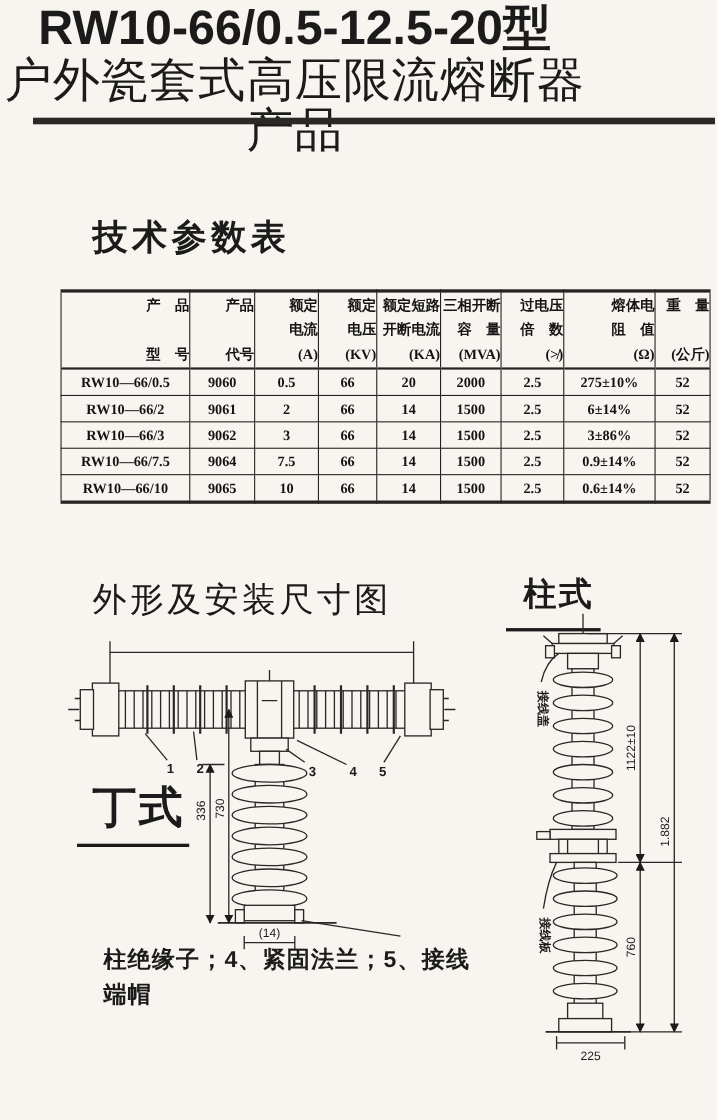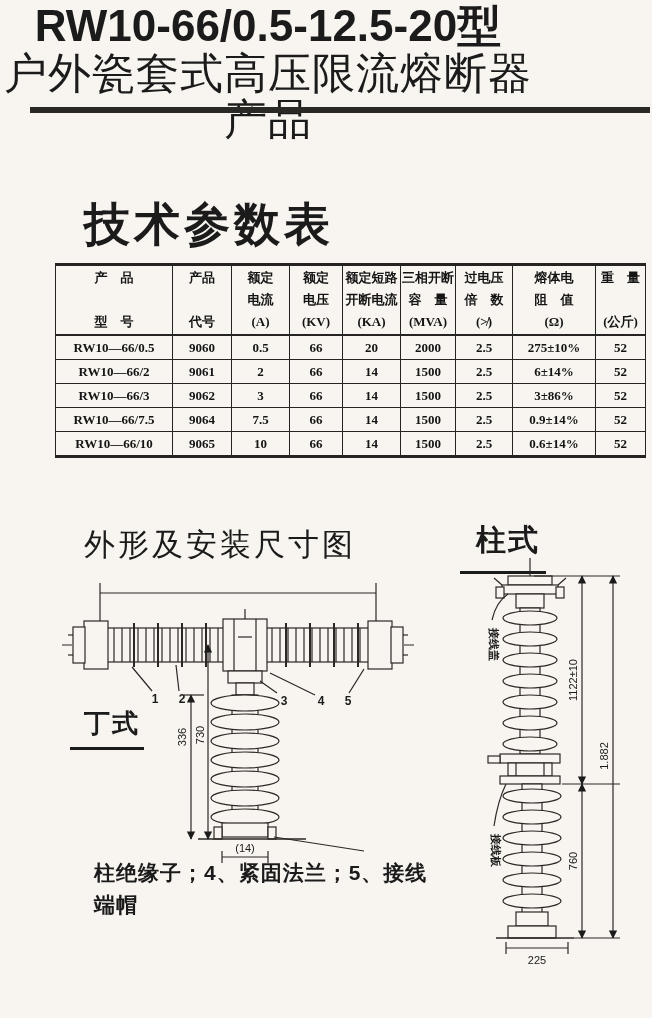--- a/index.html
+++ b/index.html
@@ -9,39 +9,39 @@
     font-family:"Liberation Sans","DejaVu Sans",sans-serif;
     color:#1b1b1b;
   }
   .abs{position:absolute;}
   
   .title-block{left:0;top:2px;width:536px;text-align:center;line-height:1.08;}
   .title-l1{font-size:44px;font-weight:900;letter-spacing:0px;}
   .title-l2{font-size:43px;font-weight:400;letter-spacing:1px;}
   .title-rule{left:30px;top:107px;width:620px;height:6px;background:#2b2926;}
   
-  .h-spec{left:84px;top:194px;font-size:46px;font-weight:800;letter-spacing:4px;}
+  .h-spec{left:84px;top:194px;font-size:32px;font-weight:800;letter-spacing:4px;}
   .h-draw{left:84px;top:524px;font-size:31px;font-weight:400;letter-spacing:3px;}
   
   .spec-table-wrap{left:55px;top:263px;width:590px;}
   table.spec{
     border-collapse:collapse;table-layout:fixed;width:590px;
     font-family:"Liberation Serif","DejaVu Serif",serif;
   }
   table.spec td,table.spec th{
     border:1px solid #262422;text-align:center;vertical-align:middle;
     font-size:13px;padding:0;color:#141414;
   }
   table.spec{border-top:3px solid #262422;border-bottom:3px solid #262422;}
-  table.spec th{font-weight:700;height:68px;border-bottom:2px solid #262422;}
+  table.spec th{font-weight:700;height:68px;border-bottom:2px solid #262422;text-align:right;}
   table.spec td{height:23px;font-weight:600;}
   .hc{display:flex;flex-direction:column;justify-content:space-between;height:58px;padding:3px 0;}
   .hc span{display:block;line-height:1.1;}
   
-  .lbl-tstyle{left:70px;top:706px;font-size:26px;font-weight:800;letter-spacing:2px;
+  .lbl-tstyle{left:70px;top:706px;font-size:40px;font-weight:800;letter-spacing:2px;
     border-bottom:3px solid #1b1b1b;padding:0 4px 6px 14px;}
   .lbl-colstyle{left:460px;top:520px;font-size:30px;font-weight:800;letter-spacing:2px;
     border-bottom:3px solid #1b1b1b;padding:0 6px 10px 16px;}
   
   .legend{left:94px;top:857px;width:350px;font-size:21px;font-weight:700;line-height:32px;letter-spacing:1px;}
   svg text{font-family:"Liberation Sans","DejaVu Sans",sans-serif;fill:#1b1b1b;}
   svg .dimtxt{font-size:11px;}
   svg .cjk{font-size:11px;font-weight:700;}
   svg .callout{font-size:12px;font-weight:600;}
 </style>

